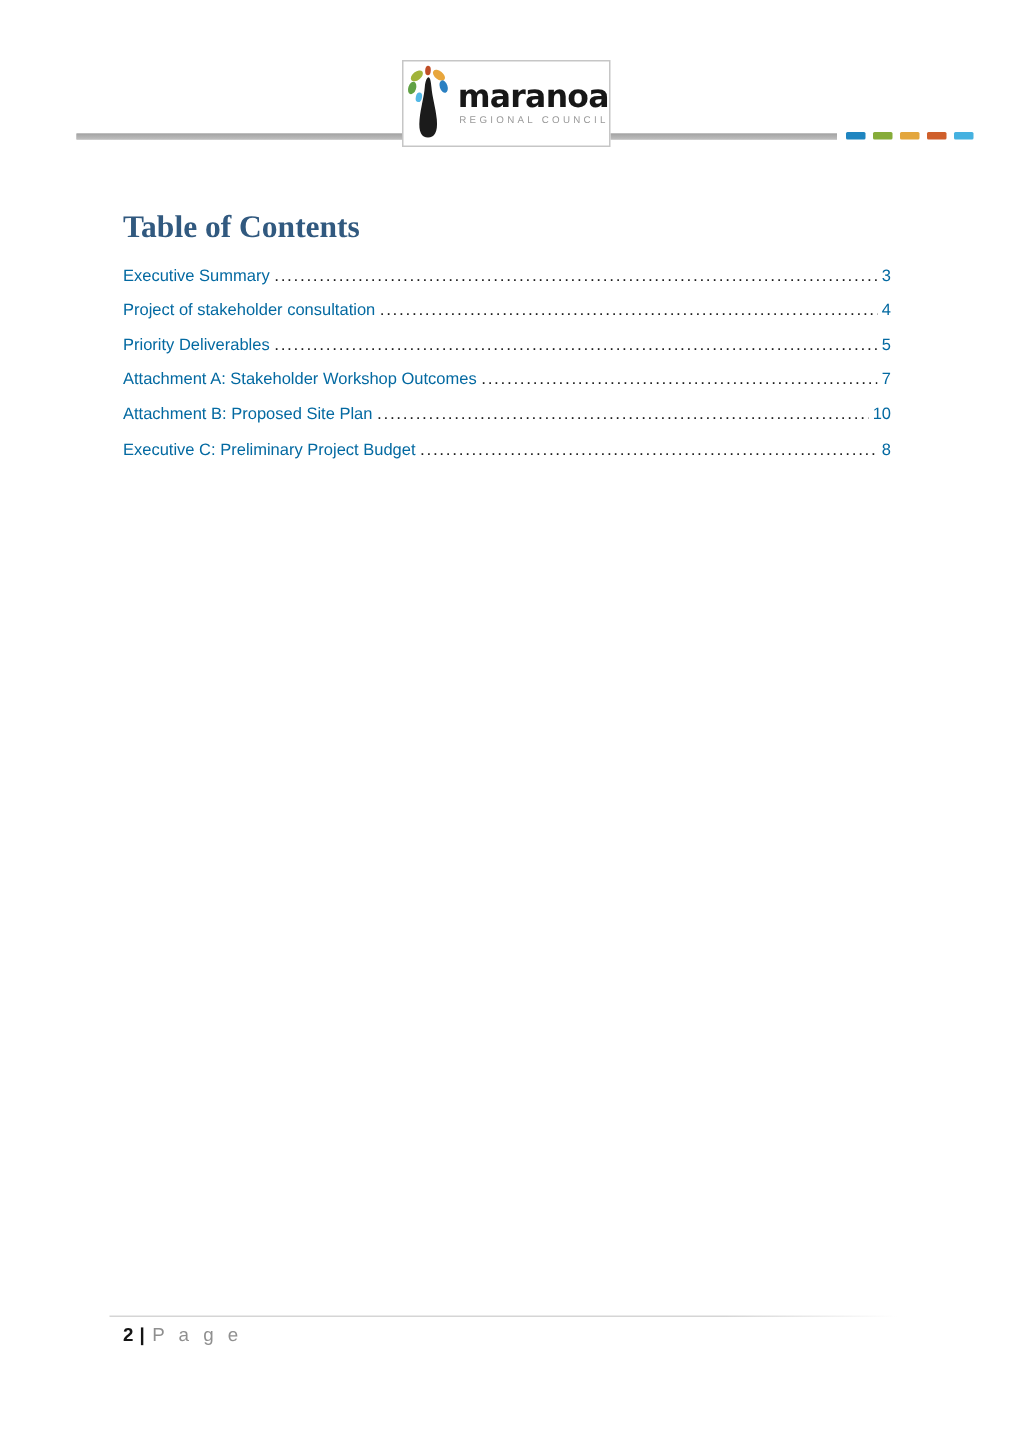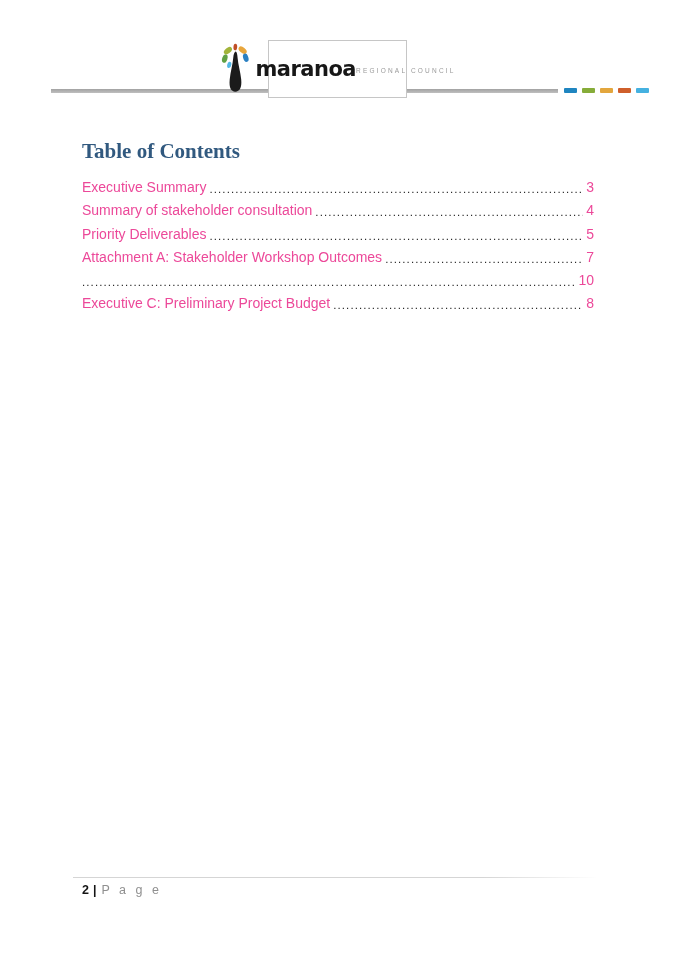--- a/index.html
+++ b/index.html
@@ -25,41 +25,41 @@
 
   .logo-box {
     position:absolute; left:268px; top:40px;
     width:137px; height:56px;
     background:#ffffff;
     border:1px solid #c6c6c6;
     display:flex; align-items:center; justify-content:center;
     gap:3px; z-index:2;
   }
   .logo-tree { flex:0 0 auto; margin-top:2px; }
-  .logo-textcol { display:flex; flex-direction:row; align-items:center; }
+  .logo-textcol { display:flex; flex-direction:column; align-items:flex-end; }
   .logo-name {
     font-family:"DejaVu Sans", sans-serif;
     font-weight:bold; font-size:21px; line-height:1;
     color:#171717; letter-spacing:-0.5px;
   }
   .logo-tagline {
     font-size:6.5px; color:#9a9a9a;
     letter-spacing:2.2px; margin-top:2px; white-space:nowrap;
   }
 
   
   .toc { position:absolute; left:82px; top:139px; width:512px; }
   .toc-title {
     font-family:"Liberation Serif", serif;
     font-weight:bold; font-size:21px;
     margin:0 0 8px 0;
   }
   .toc-row {
-    display:flex; align-items:flex-end;
-    height:23.2px; font-size:14px; color:#ec4899;
+    display:flex; align-items:center;
+    height:23.2px; font-size:11px; color:#0369a1;
     cursor:pointer;
   }
   .toc-label { white-space:nowrap; padding-right:3px; }
   .toc-leader {
     flex:1 1 auto; overflow:hidden; white-space:nowrap;
     font-size:11.5px; letter-spacing:1.1px; color:#1c1c1c;
   }
   .toc-leader::after {
     content:"................................................................................................................................................................";
   }
@@ -113,35 +113,36 @@
 
 <div class="toc">
   <h1 class="toc-title" style="color: rgb(49, 89, 127);">Table of Contents</h1>
 
   <div class="toc-row">
     <span class="toc-label">Executive Summary</span>
     <span class="toc-leader"></span>
     <span class="toc-page">3</span>
   </div>
   <div class="toc-row">
-    <span class="toc-label">Summary of stakeholder consultation</span>
+    <span class="toc-label">Project of stakeholder consultation</span>
     <span class="toc-leader"></span>
     <span class="toc-page">4</span>
   </div>
   <div class="toc-row">
     <span class="toc-label">Priority Deliverables</span>
     <span class="toc-leader"></span>
     <span class="toc-page">5</span>
   </div>
   <div class="toc-row">
     <span class="toc-label">Attachment A: Stakeholder Workshop Outcomes</span>
     <span class="toc-leader"></span>
     <span class="toc-page">7</span>
   </div>
   <div class="toc-row">
+    <span class="toc-label">Attachment B: Proposed Site Plan</span>
     <span class="toc-leader"></span>
     <span class="toc-page">10</span>
   </div>
   <div class="toc-row">
     <span class="toc-label">Executive C: Preliminary Project Budget</span>
     <span class="toc-leader"></span>
     <span class="toc-page">8</span>
   </div>
 </div>
 

